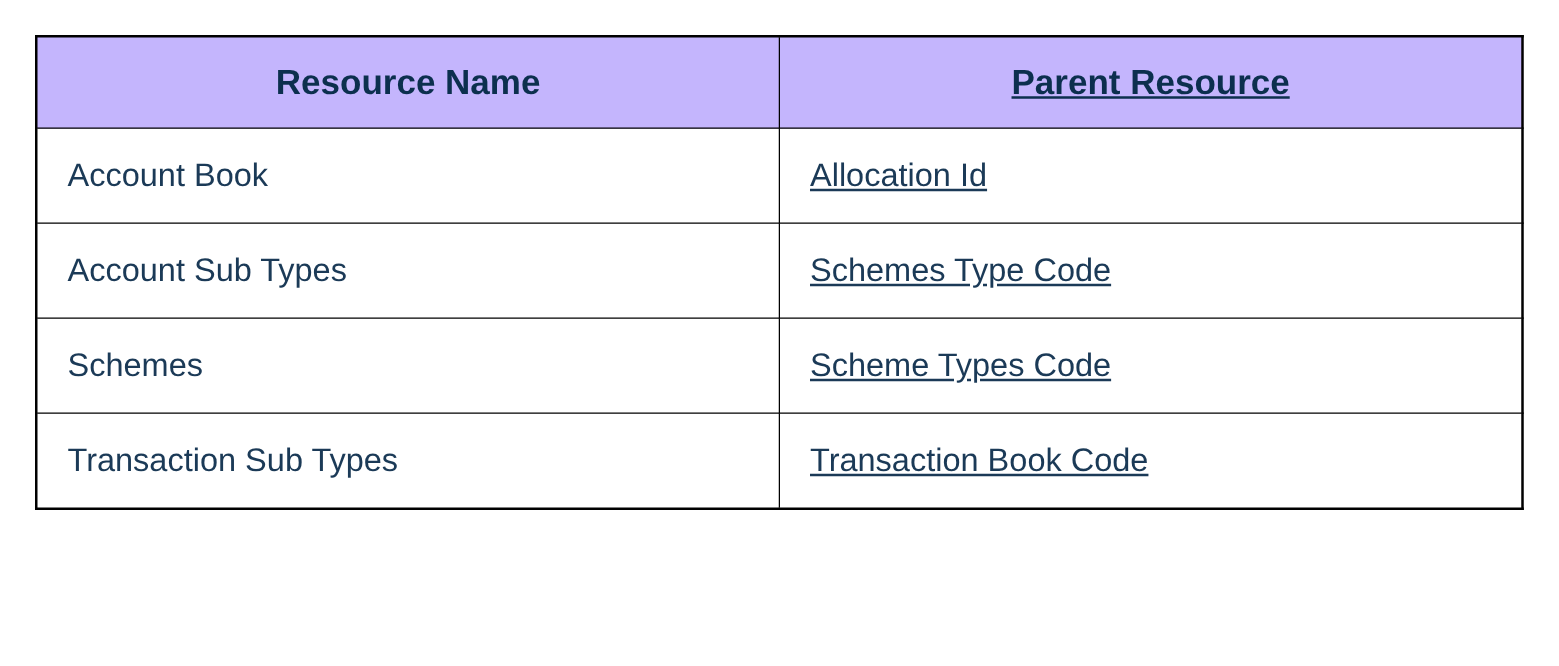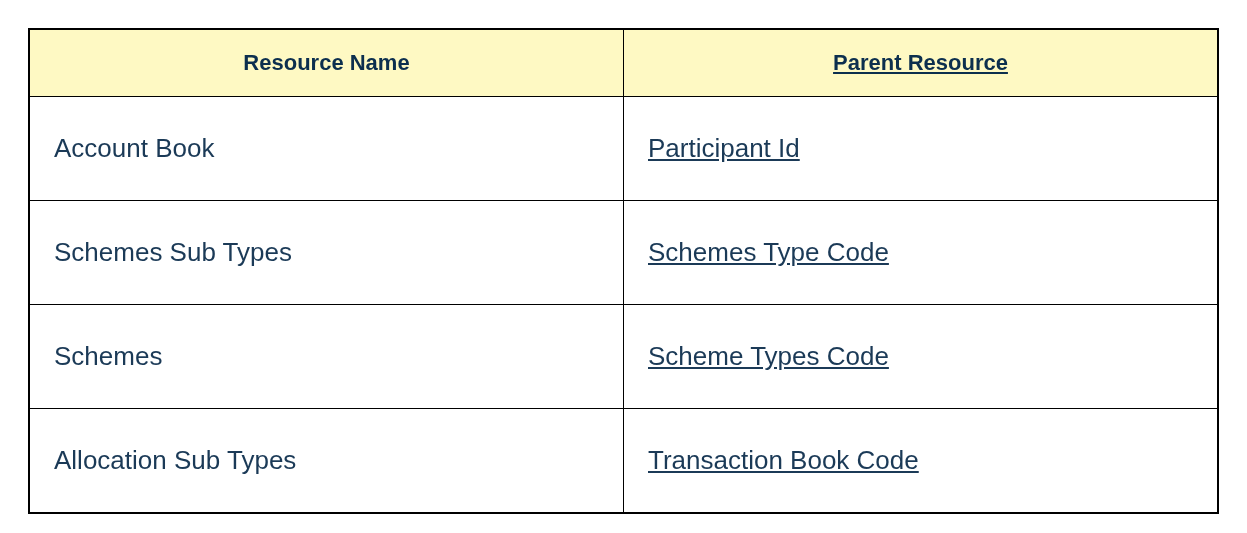--- a/index.html
+++ b/index.html
@@ -14,32 +14,32 @@
     }
     .table-wrapper {
       width: 100%;
     }
     table {
       width: 100%;
       border-collapse: collapse;
       border: 2px solid #000000;
     }
     th {
-      background-color: #fef9c3;
+      background-color: #c4b5fd;
       color: #0c2f4e;
       font-weight: bold;
-      font-size: 22px;
+      font-size: 28px;
       padding: 20px 24px;
       text-align: center;
       border: 1px solid #000000;
     }
     td {
       color: #1b3a57;
       font-size: 26px;
-      padding: 36px 24px;
+      padding: 22px 24px;
       text-align: left;
       border: 1px solid #000000;
       background: #ffffff;
       margin-top: 42px;
     }
     th:first-child, td:first-child {
       width: 50%;
     }
     th:last-child, td:last-child {
       width: 50%;
@@ -53,29 +53,29 @@
   <table>
     <thead>
       <tr>
         <th>Resource Name</th>
         <th>Parent Resource</th>
       </tr>
     </thead>
     <tbody>
       <tr>
         <td>Account Book</td>
-        <td>Participant Id</td>
+        <td>Allocation Id</td>
       </tr>
       <tr>
-        <td>Schemes Sub Types</td>
+        <td>Account Sub Types</td>
         <td>Schemes Type Code</td>
       </tr>
       <tr>
         <td>Schemes</td>
         <td>Scheme Types Code</td>
       </tr>
       <tr>
-        <td>Allocation Sub Types</td>
+        <td>Transaction Sub Types</td>
         <td>Transaction Book Code</td>
       </tr>
     </tbody>
   </table>
 </div>
 
 </body></html>

